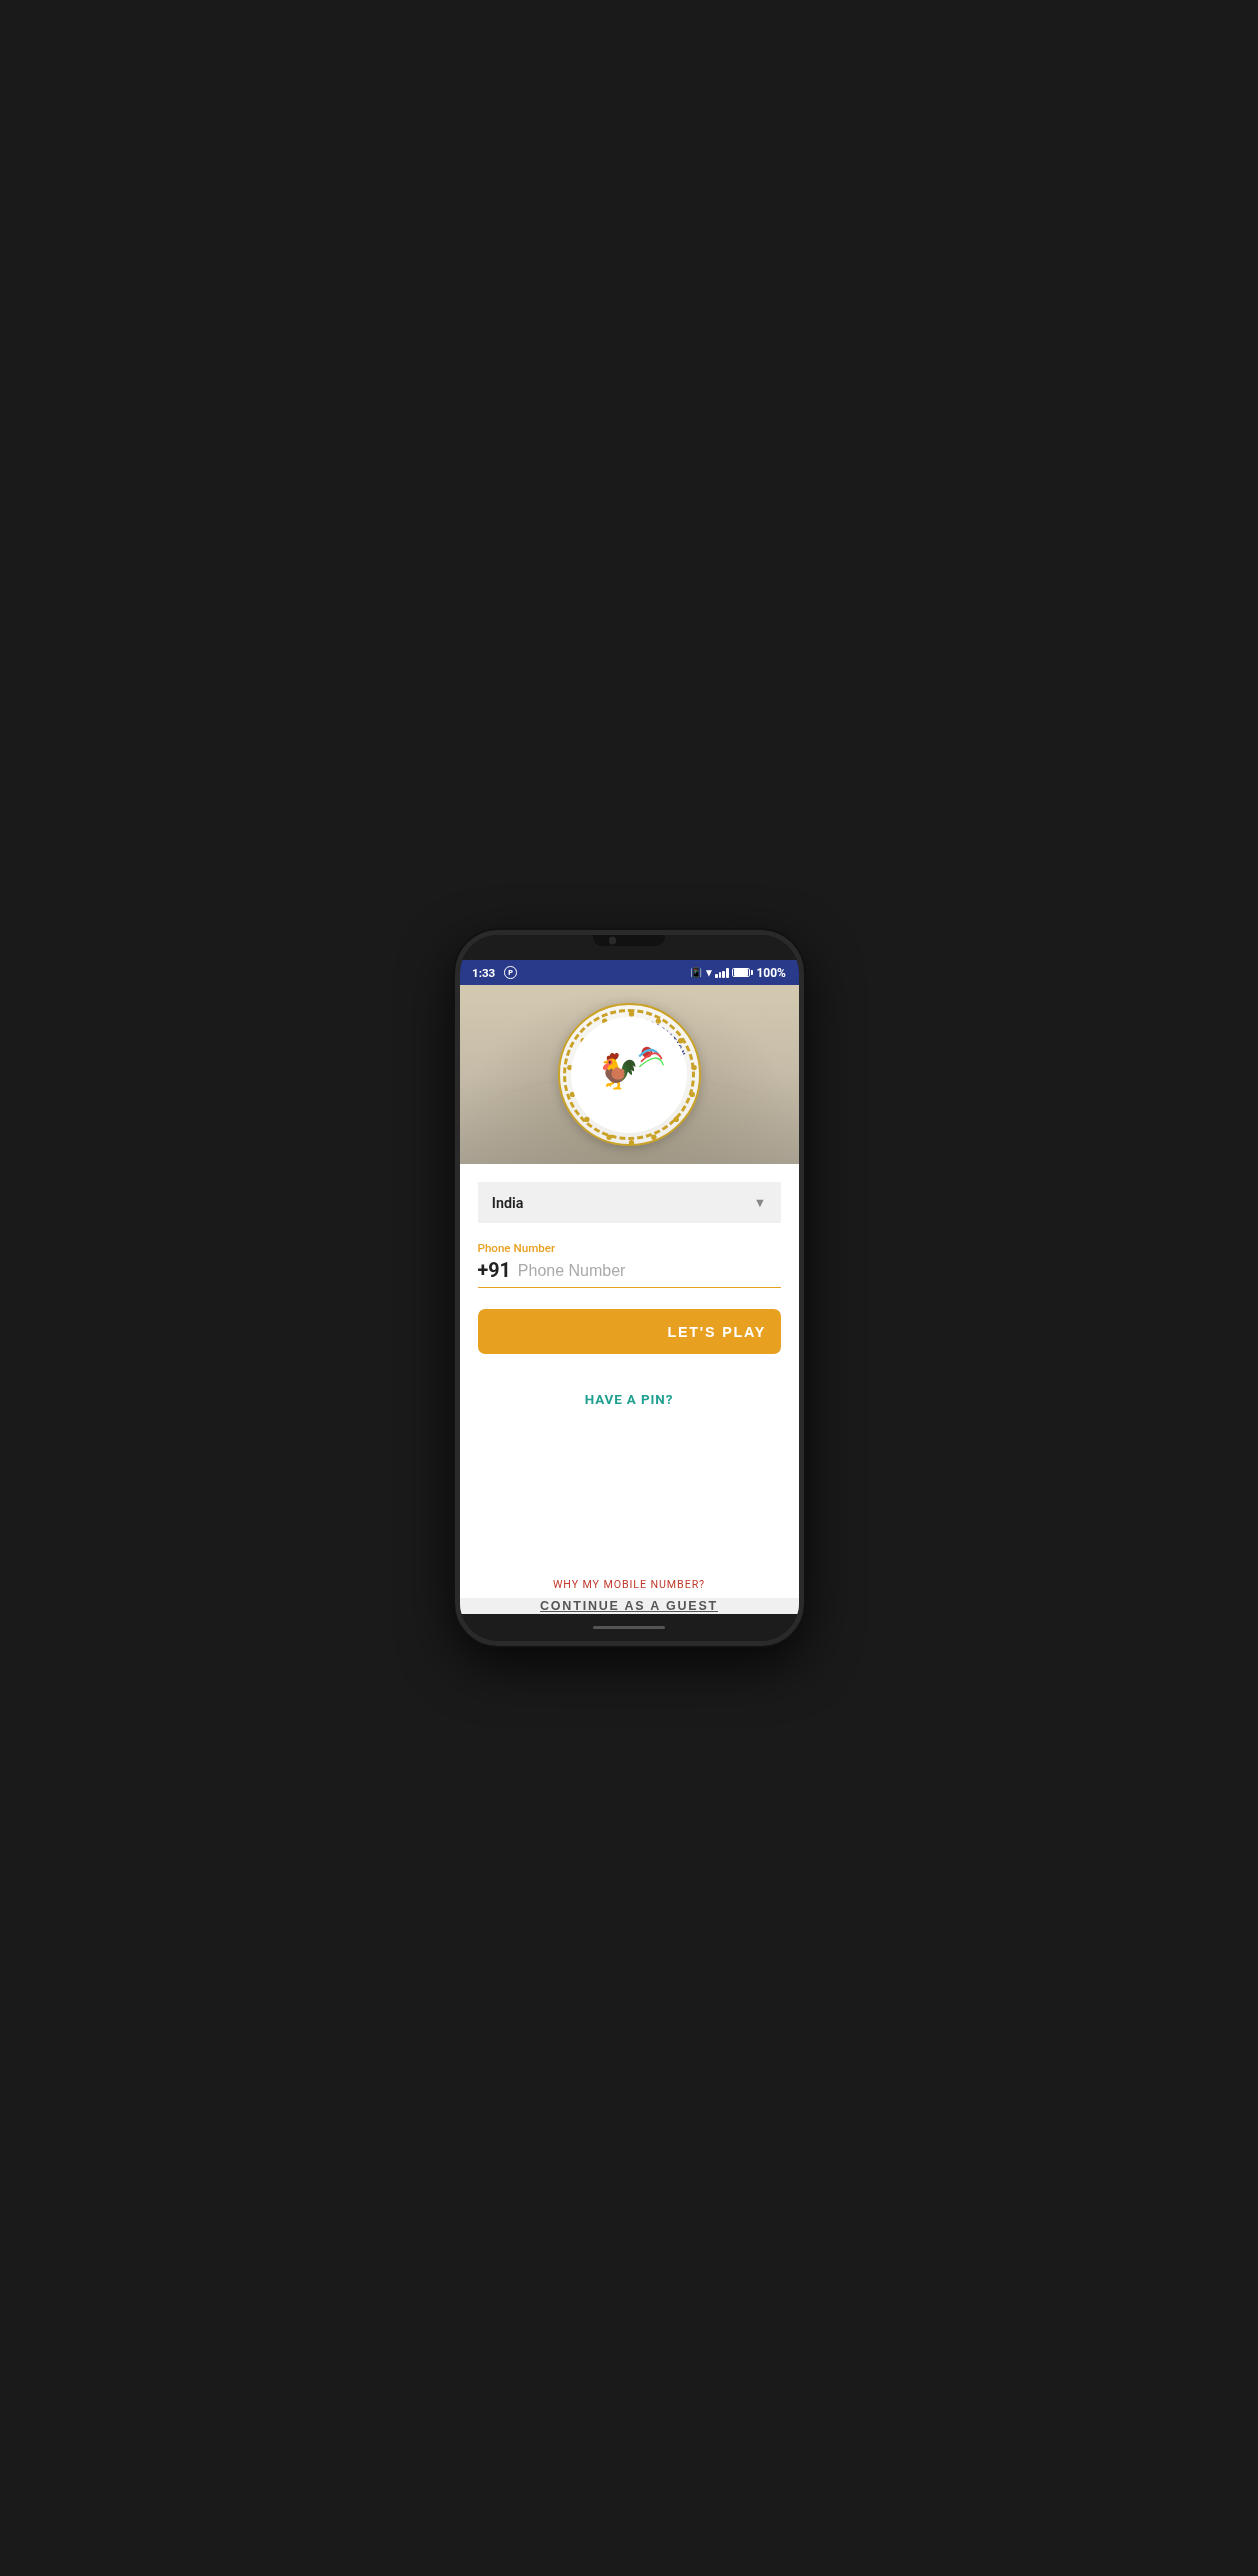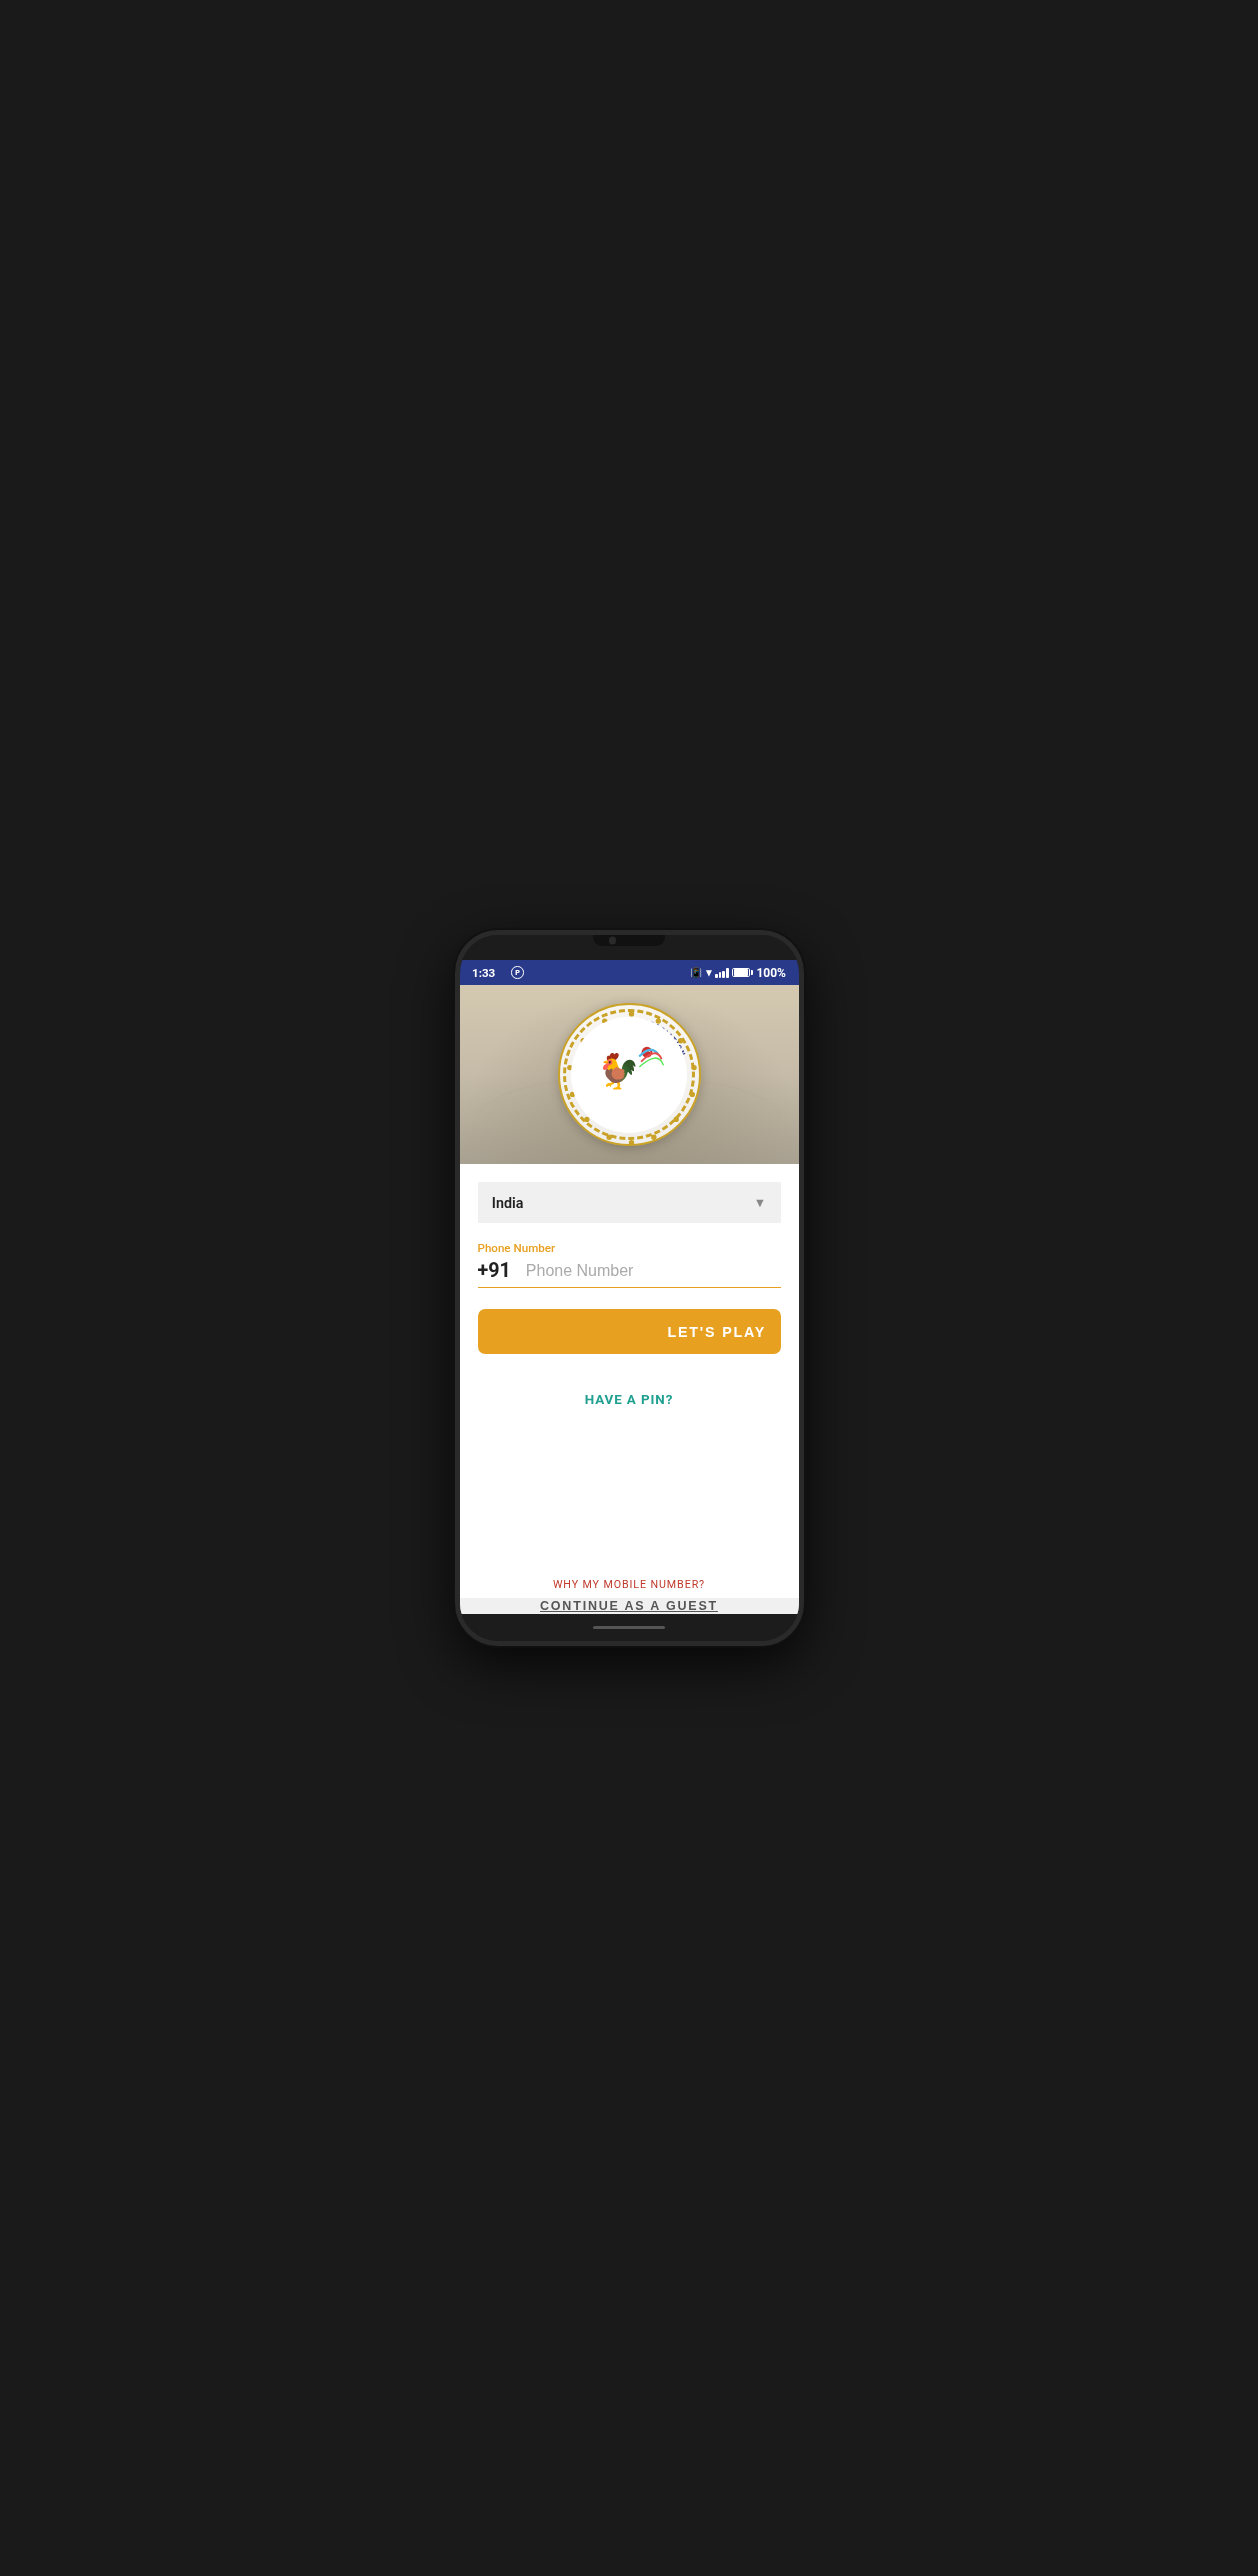--- a/index.html
+++ b/index.html
@@ -68,21 +68,21 @@
       justify-content: space-between;
       padding: 0 12.5px;
       color: white;
       font-size: 10.7px;
       font-weight: 600;
     }
 
     .status-left {
       display: flex;
       align-items: center;
-      gap: 16px;
+      gap: 9px;
     }
 
     .status-time {
       font-size: 11.6px;
       font-weight: 700;
     }
 
     .status-icon-circle {
       width: 12.5px;
       height: 12.5px;
@@ -212,21 +212,21 @@
     .phone-label {
       font-size: 11.6px;
       color: #e8a020;
       font-weight: 500;
       margin-bottom: 3.6px;
     }
 
     .phone-input-row {
       display: flex;
       align-items: flex-end;
-      gap: 15px;
+      gap: 7px;
       border-bottom: 1.8px solid #e8a020;
       padding-bottom: 5.4px;
       margin-bottom: 21.5px;
     }
 
     .country-code {
       font-size: 19.7px;
       font-weight: 700;
       color: #222;
       white-space: nowrap;

